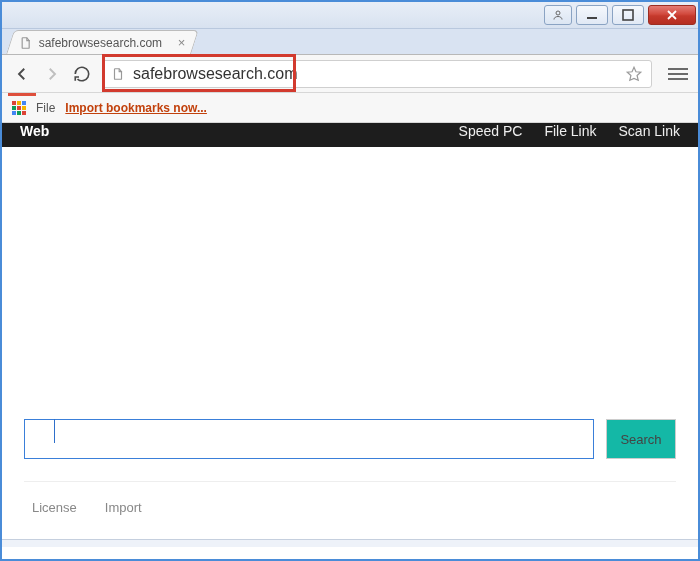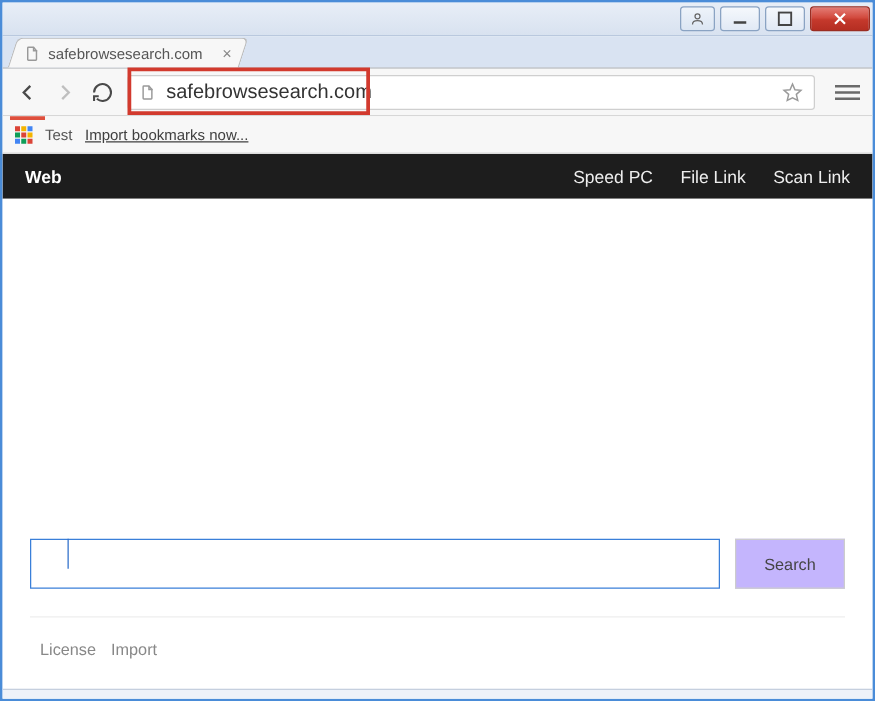--- a/index.html
+++ b/index.html
@@ -129,27 +129,27 @@
     }
     .apps-icon span:nth-child(1){background:#db4437}
     .apps-icon span:nth-child(2){background:#f4b400}
     .apps-icon span:nth-child(3){background:#4285f4}
     .apps-icon span:nth-child(4){background:#0f9d58}
     .apps-icon span:nth-child(5){background:#db4437}
     .apps-icon span:nth-child(6){background:#f4b400}
     .apps-icon span:nth-child(7){background:#4285f4}
     .apps-icon span:nth-child(8){background:#0f9d58}
     .apps-icon span:nth-child(9){background:#db4437}
-    .bm-link { text-decoration: underline; color: #404040; }
+    .bm-link { text-decoration: underline; color: #c2410c; font-weight: bold; }
 
     
     .page-nav {
-      height: 36px;
+      height: 24px;
       background: #1d1d1d;
-      display: flex; align-items: center;
+      display: flex; 
       color: #fff; font-size: 14px;
       padding: 0 18px;
     }
     .page-nav .brand { font-weight: bold; }
     .page-nav .spacer { flex: 1; }
     .page-nav .link { margin-left: 22px; color: #eee; }
 
     .content-area {
       height: calc(100% - 27px - 26px - 38px - 30px - 36px - 8px);
       background: #fff;
@@ -162,28 +162,28 @@
       flex: 1; height: 40px;
       border: 1px solid #3a7fd9;
       padding: 0 8px;
       font-size: 16px;
       outline: none;
     }
     .caret {
       position: absolute; left: 30px; width: 1px; height: 24px; background: #2e6fca;
     }
     .search-btn {
-      width: 88px; height: 40px;
+      width: 70px; height: 40px;
       border: 1px solid #ccc;
-      background: #c4b5fd;
+      background: #14b8a6;
       font-size: 13px; color: #444;
       cursor: pointer;
     }
     .footer-links {
-      display: flex; gap: 12px;
+      display: flex; gap: 28px;
       padding: 18px 8px 24px;
       font-size: 13px; color: #888;
       border-top: 1px solid #eee;
     }
 
     .bottom-scroll-space {
       height: 8px; background: #eef2f9;
       border-top: 1px solid #c5cfde;
     }
   </style>
@@ -272,21 +272,21 @@
     <span></span>
       <span></span>
       <span></span>
       <span></span>
       <span></span>
       <span></span>
       <span></span>
       <span></span>
       <span></span>
   </div>
-  <span>Test</span>
+  <span>File</span>
   <span class="bm-link">Import bookmarks now...</span>
 </div>
 
 <div class="page-nav">
   <span class="brand">Web</span>
   <span class="spacer"></span>
   <span class="link">Speed PC</span>
   <span class="link">File Link</span>
   <span class="link">Scan Link</span>
 </div>

